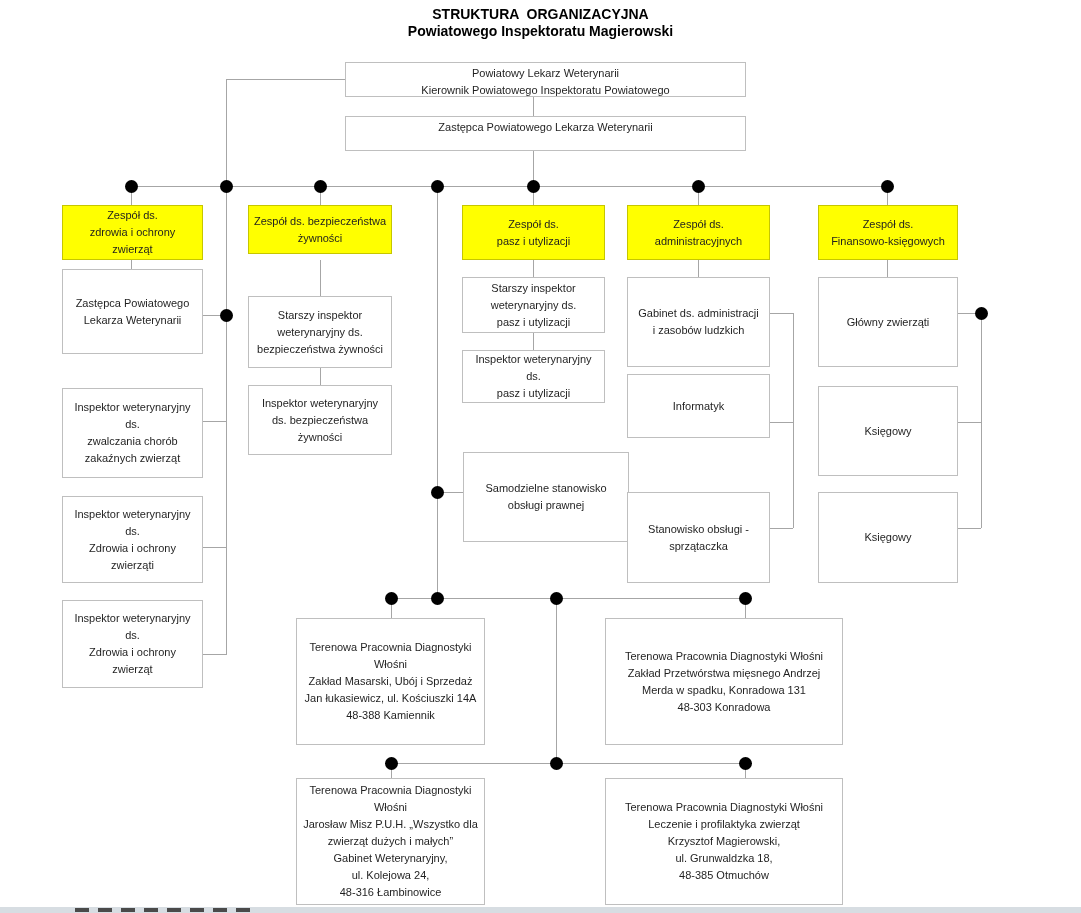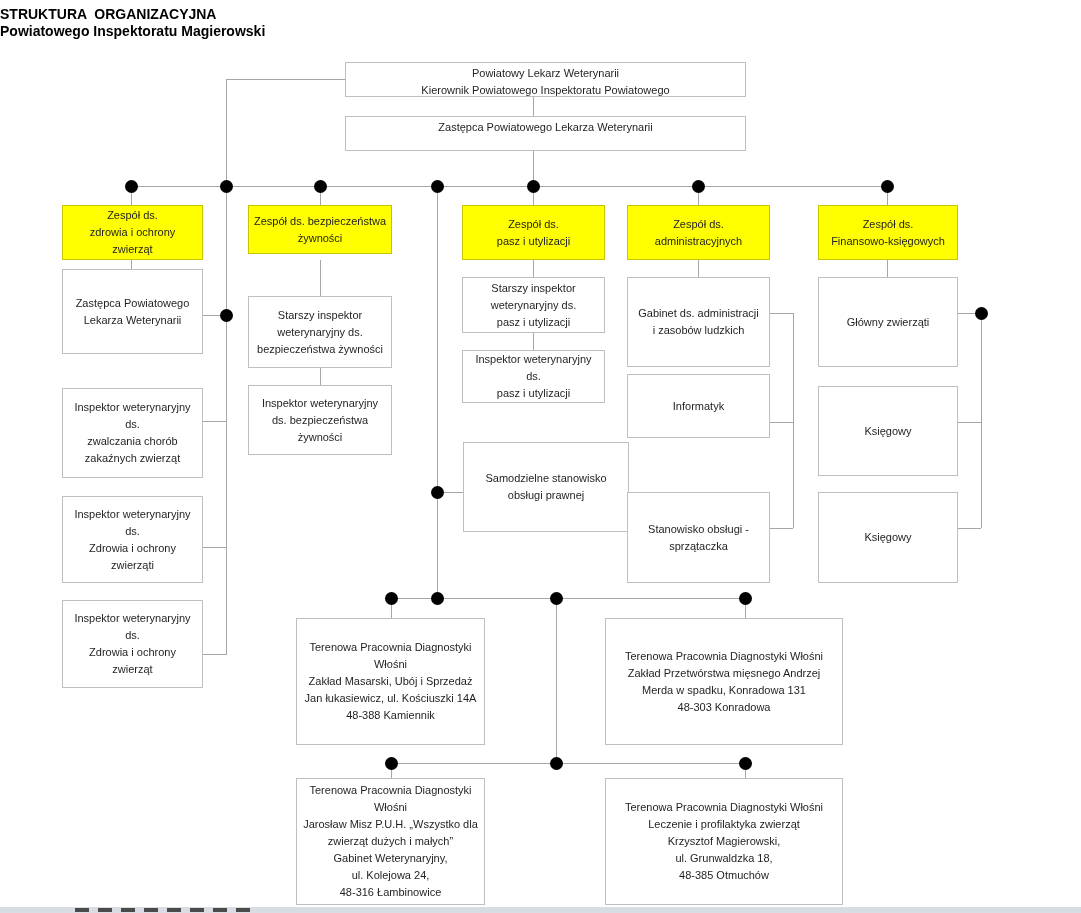--- a/index.html
+++ b/index.html
@@ -1,20 +1,20 @@
 <!DOCTYPE html>
 <html lang="pl"><head>
 <meta charset="utf-8">
 <style>
   * { margin:0; padding:0; box-sizing:border-box; }
   html,body { background:#ffffff; }
   body { font-family:"Liberation Sans", sans-serif; color:#1f1f1f; }
   .canvas { position:relative; width:1081px; height:913px; background:#ffffff; overflow:hidden; }
 
-  .title { position:absolute; left:0; top:6px; width:1081px; 
+  .title { position:absolute; left:0; top:6px; width:1081px; text-align:center;
            font-weight:bold; font-size:14px; line-height:17px; color:#000; white-space:pre; }
 
   .box { position:absolute; background:#ffffff; border:1px solid #bfbfbf;
          display:flex; align-items:center; justify-content:center; text-align:center;
          font-size:11px; line-height:17px; }
   .box .lbl { white-space:pre-line; width:100%; }
   .box.top-align { align-items:flex-start; padding-top:2px; }
   .team { background:#ffff00; border-color:#c6c600; }
 
   .line { position:absolute; background:#a6a6a6; }
@@ -137,21 +137,21 @@
     <span class="lbl">Starszy inspektor
 weterynaryjny ds.
 pasz i utylizacji</span>
   </div>
   <div class="box" style="left:462px;top:350px;width:143px;height:53px">
     <span class="lbl">Inspektor weterynaryjny
 ds.
 pasz i utylizacji</span>
   </div>
 
-  <div class="box" style="left:463px;top:442px;width:166px;height:90px">
+  <div class="box" style="left:463px;top:452px;width:166px;height:90px">
     <span class="lbl">Samodzielne stanowisko
 obsługi prawnej</span>
   </div>
 
   <div class="box" style="left:627px;top:277px;width:143px;height:90px">
     <span class="lbl">Gabinet ds. administracji
 i zasobów ludzkich</span>
   </div>
   <div class="box" style="left:627px;top:374px;width:143px;height:64px">
     <span class="lbl">Informatyk</span>

